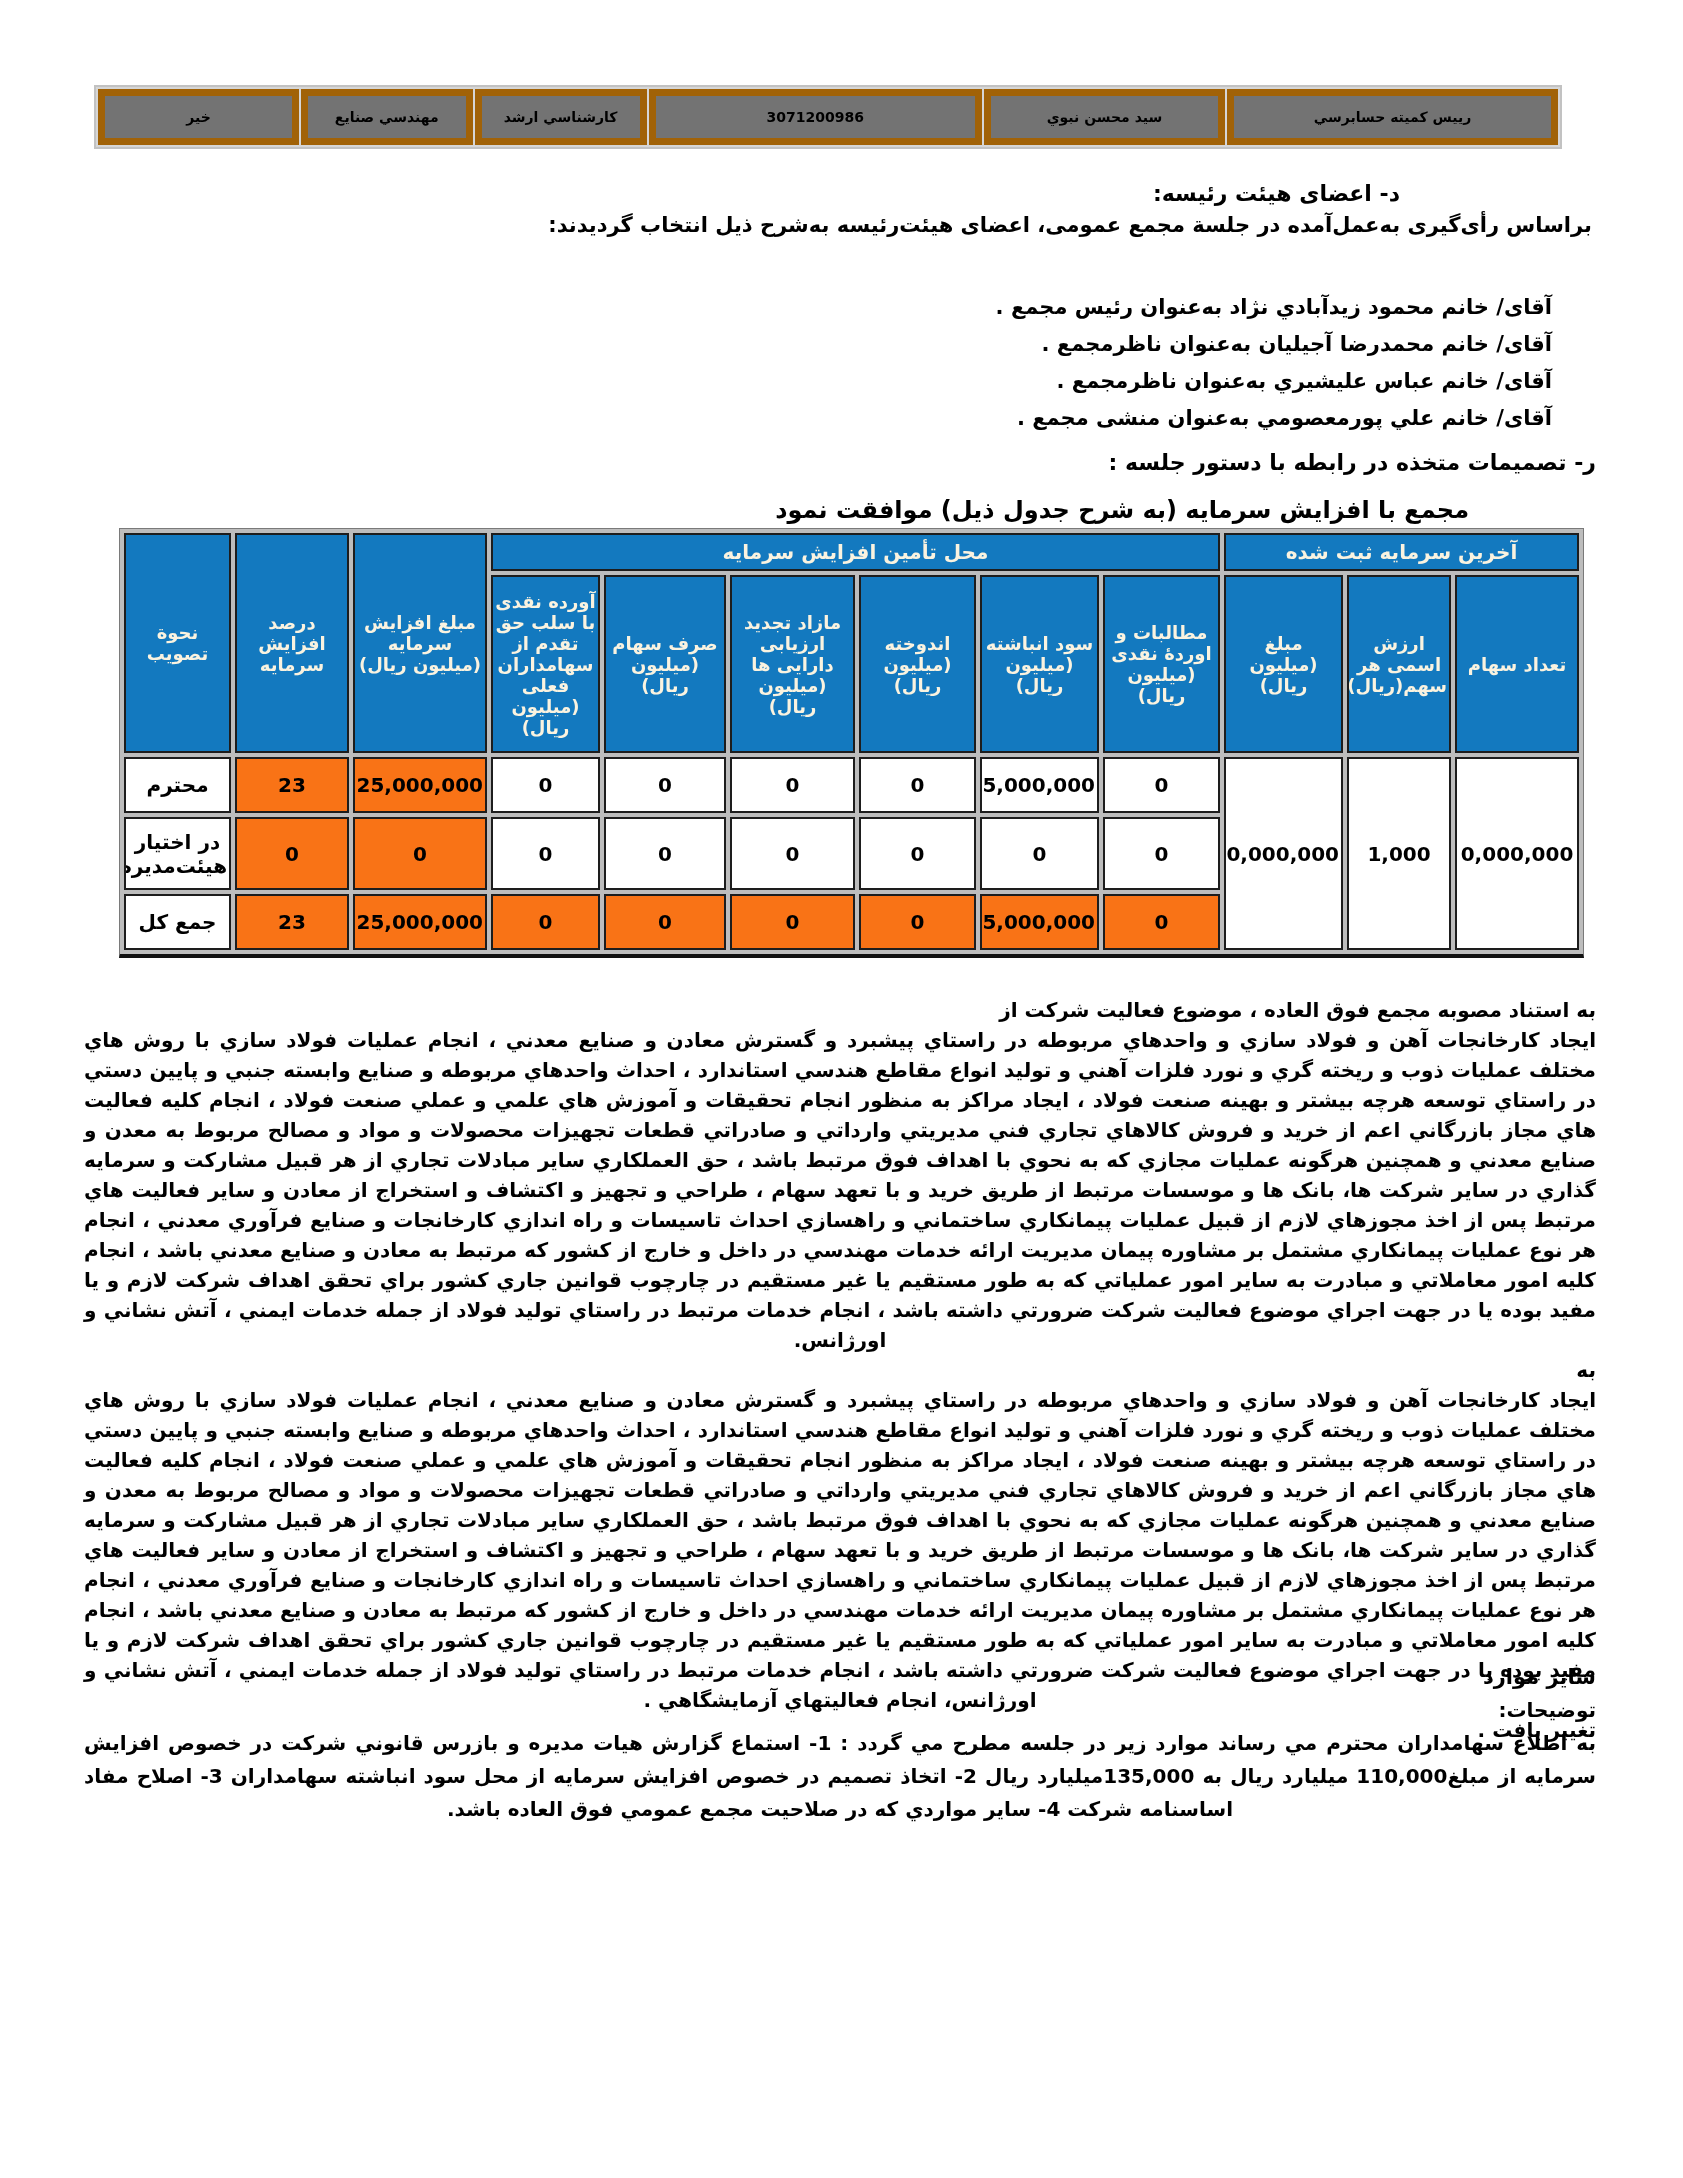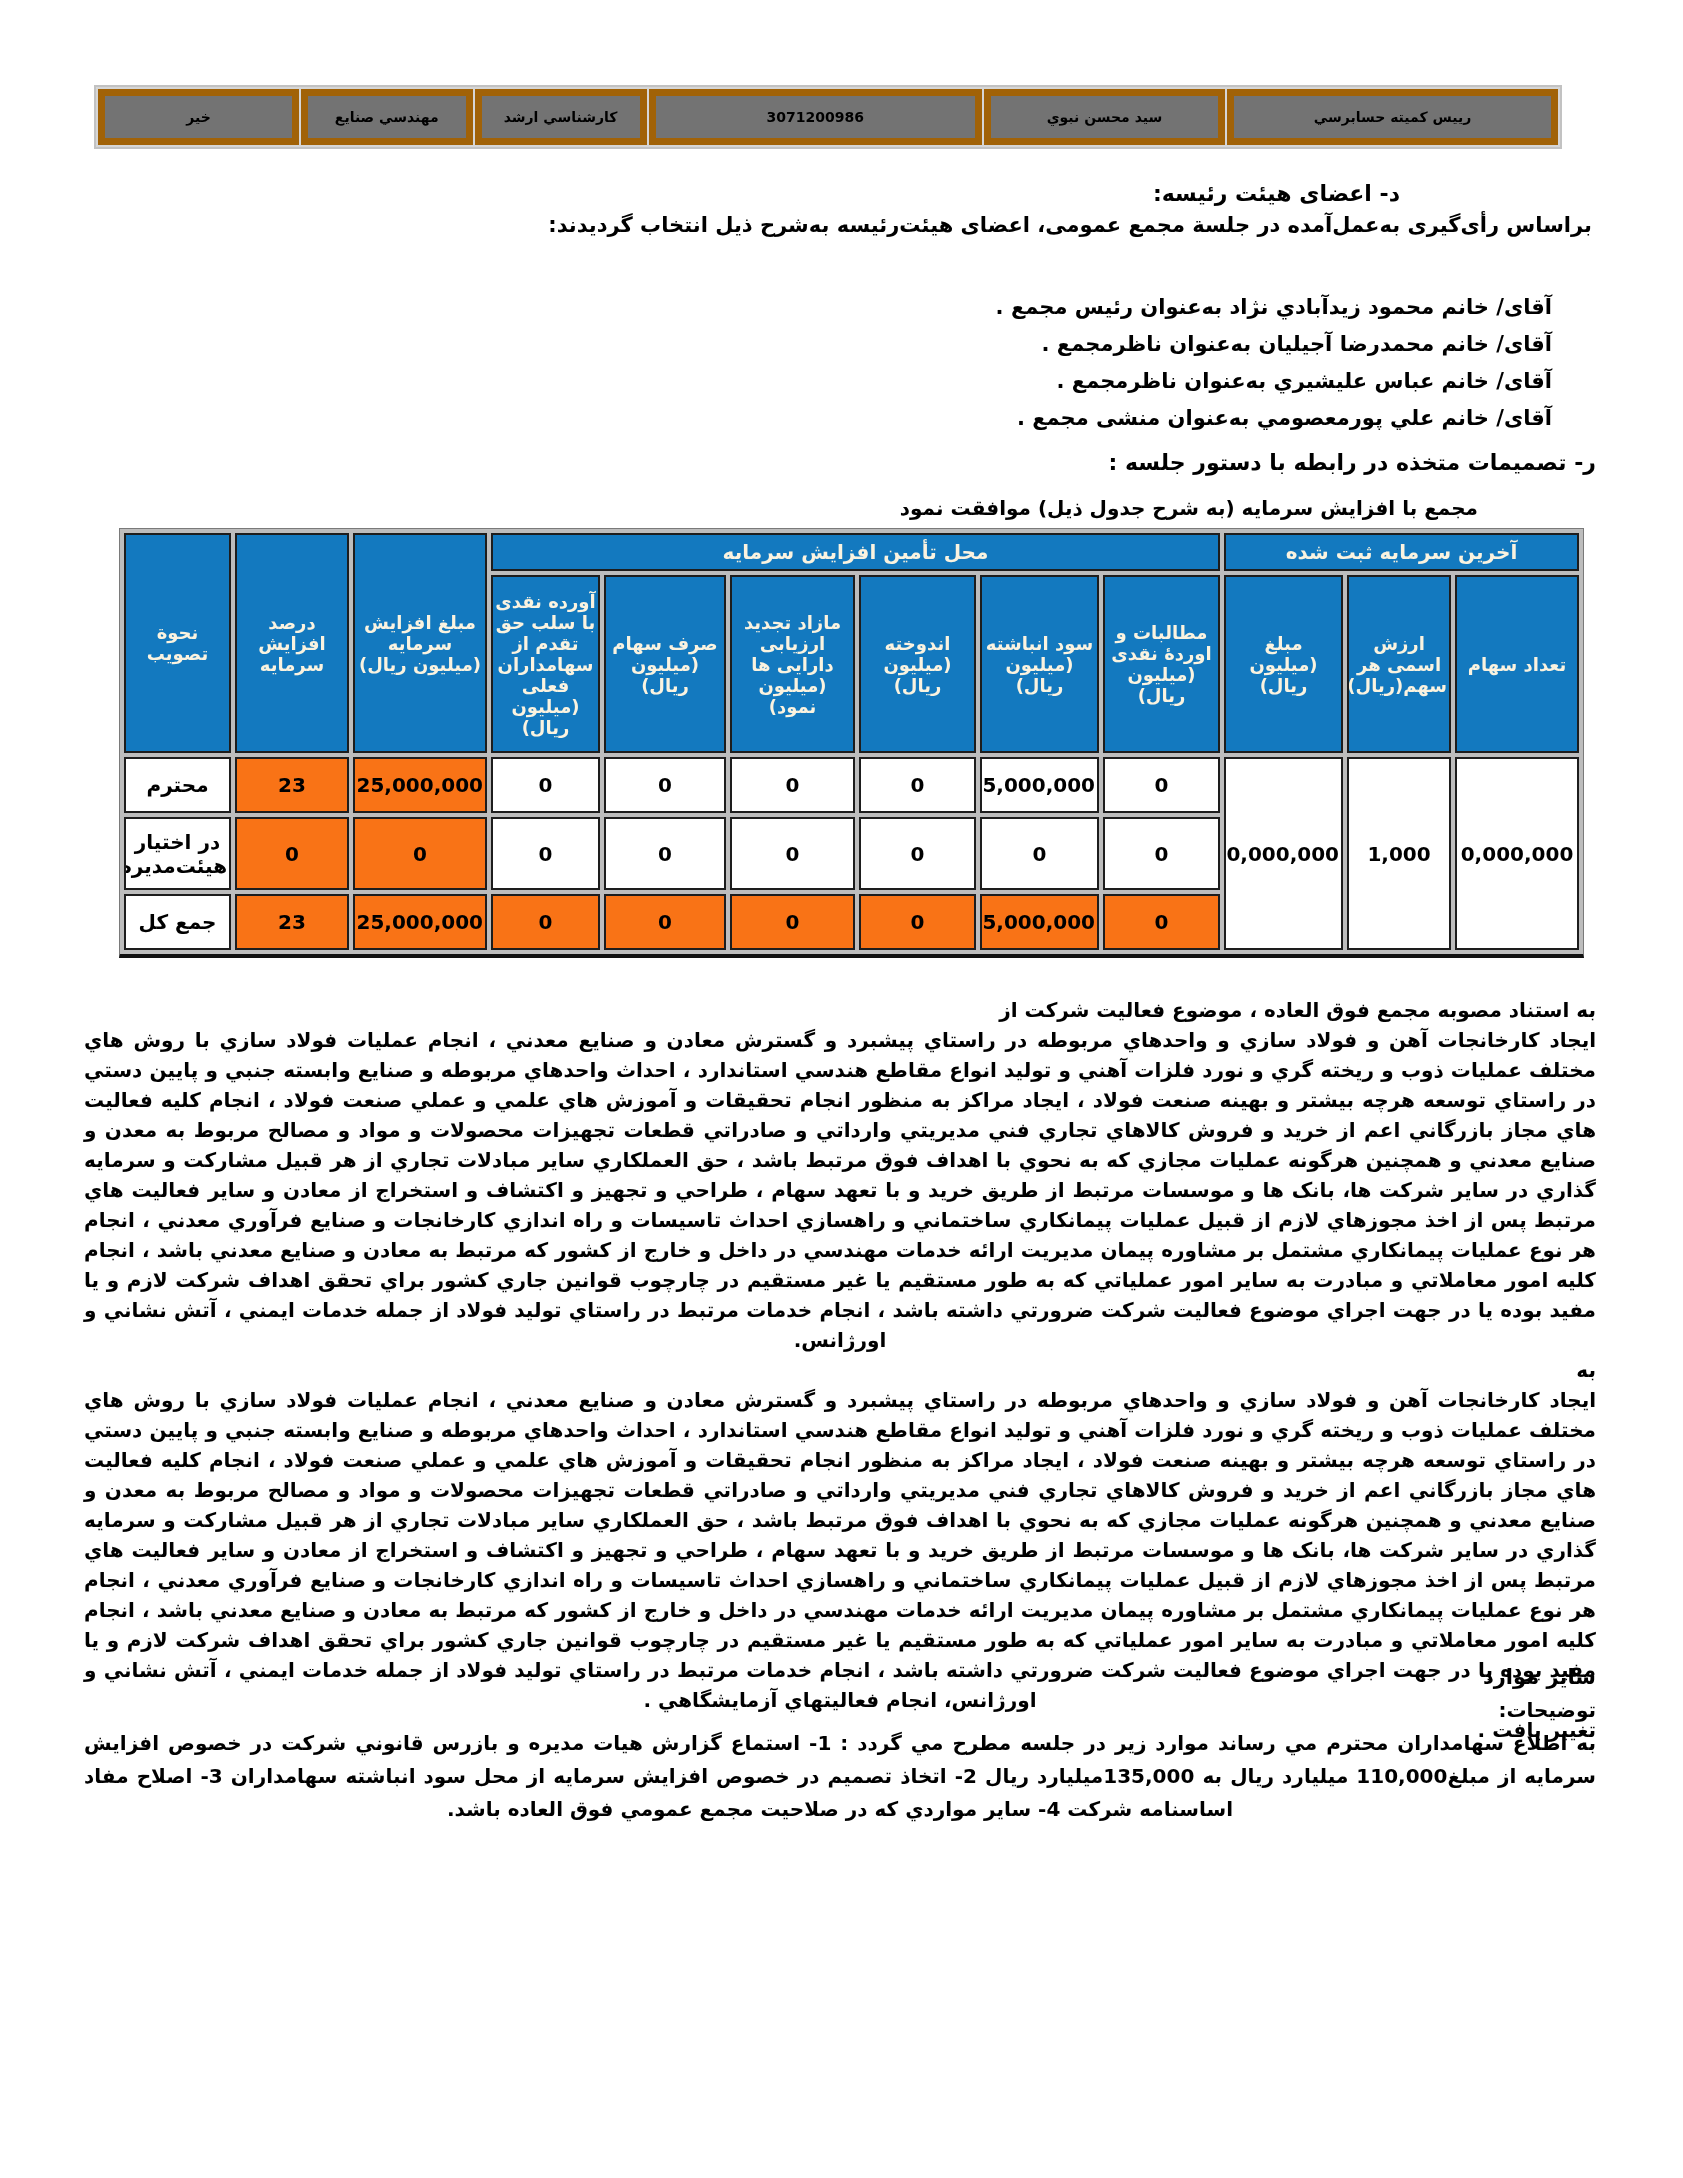--- a/index.html
+++ b/index.html
@@ -13,21 +13,21 @@
   #top-table{top:85px;left:94px;width:1468px;border-collapse:separate;border-spacing:2px;
     background:#d6d6d6;border:2px solid #c2c2c2;}
   #top-table td{background:#737373;border:7px solid #a16207;height:40px;
     text-align:center;font-size:14px;white-space:nowrap;overflow:hidden;}
   
   .h-bold{font-size:22px;white-space:nowrap;}
   #sec-d-heading{top:181px;right:283px;}
   #sec-d-intro{top:213px;right:91px;font-size:21px;white-space:nowrap;}
   #members{top:289px;right:131px;text-align:right;font-size:21px;line-height:37px;}
   #sec-r-heading{top:450px;right:87px;}
-  #approval-line{top:496px;right:205px;font-size:20px;white-space:nowrap;}
+  #approval-line{top:496px;right:214px;font-size:24px;white-space:nowrap;}
   
   #capital-table{top:528px;left:119px;width:1443px;border-collapse:separate;border-spacing:4px;
     background:#bdbdbd;border:1px solid #7a7a7a;border-bottom:4px solid #111;table-layout:fixed;}
   #capital-table th,#capital-table td{border:2px solid #1d1d1d;overflow:hidden;}
   #capital-table th{background:#1379BF;color:#FAF3E0;font-size:18px;font-weight:bold;
     text-align:center;vertical-align:middle;padding:2px;margin-left:35px;}
   #capital-table th.grp{font-size:20px;height:30px;}
   #capital-table .subhead-row th{height:170px;}
   #capital-table td{background:#ffffff;font-size:20px;text-align:center;vertical-align:middle;
     white-space:nowrap;padding:2px;}
@@ -106,21 +106,21 @@
     <th rowspan="2">درصد افزایش سرمایه</th>
     <th rowspan="2">نحوة تصویب</th>
   </tr>
   <tr class="subhead-row">
     <th>تعداد سهام</th>
     <th>ارزش اسمی هر سهم(ریال)</th>
     <th>مبلغ (میلیون ریال)</th>
     <th>مطالبات و اوردهٔ نقدی (میلیون ریال)</th>
     <th>سود انباشته (میلیون ریال)</th>
     <th>اندوخته (میلیون ریال)</th>
-    <th>مازاد تجدید ارزیابی دارایی ها (میلیون نمود)</th>
+    <th>مازاد تجدید ارزیابی دارایی ها (میلیون ریال)</th>
     <th>صرف سهام (میلیون ریال)</th>
     <th>آورده نقدی با سلب حق تقدم از سهامداران فعلی (میلیون ریال)</th>
   </tr>
   <tr class="r1">
     <td rowspan="3">0,000,000</td>
     <td rowspan="3">1,000</td>
     <td rowspan="3">0,000,000</td>
     <td>0</td>
     <td>25,000,000</td>
     <td>0</td>

